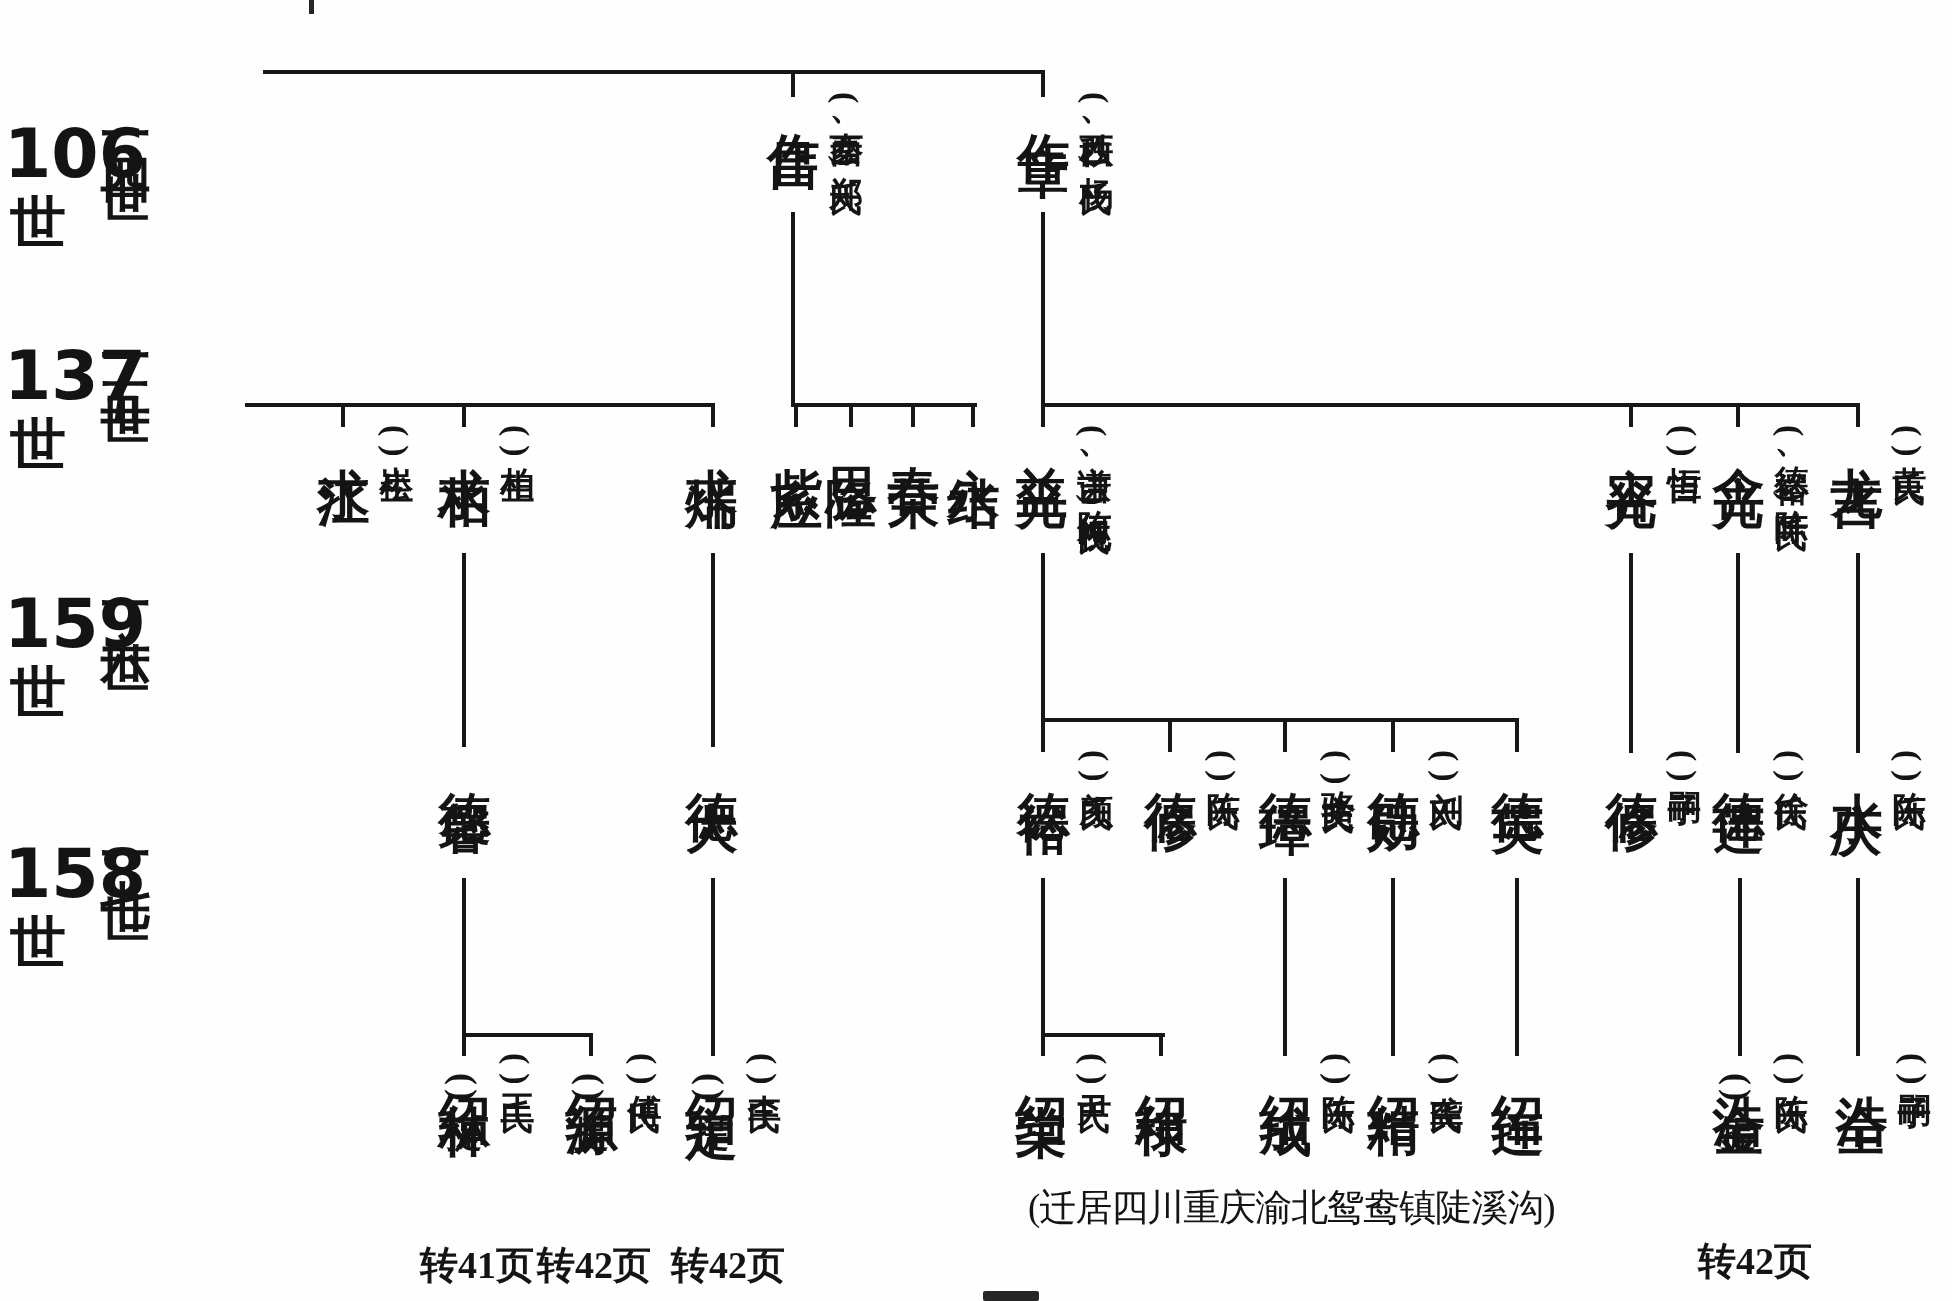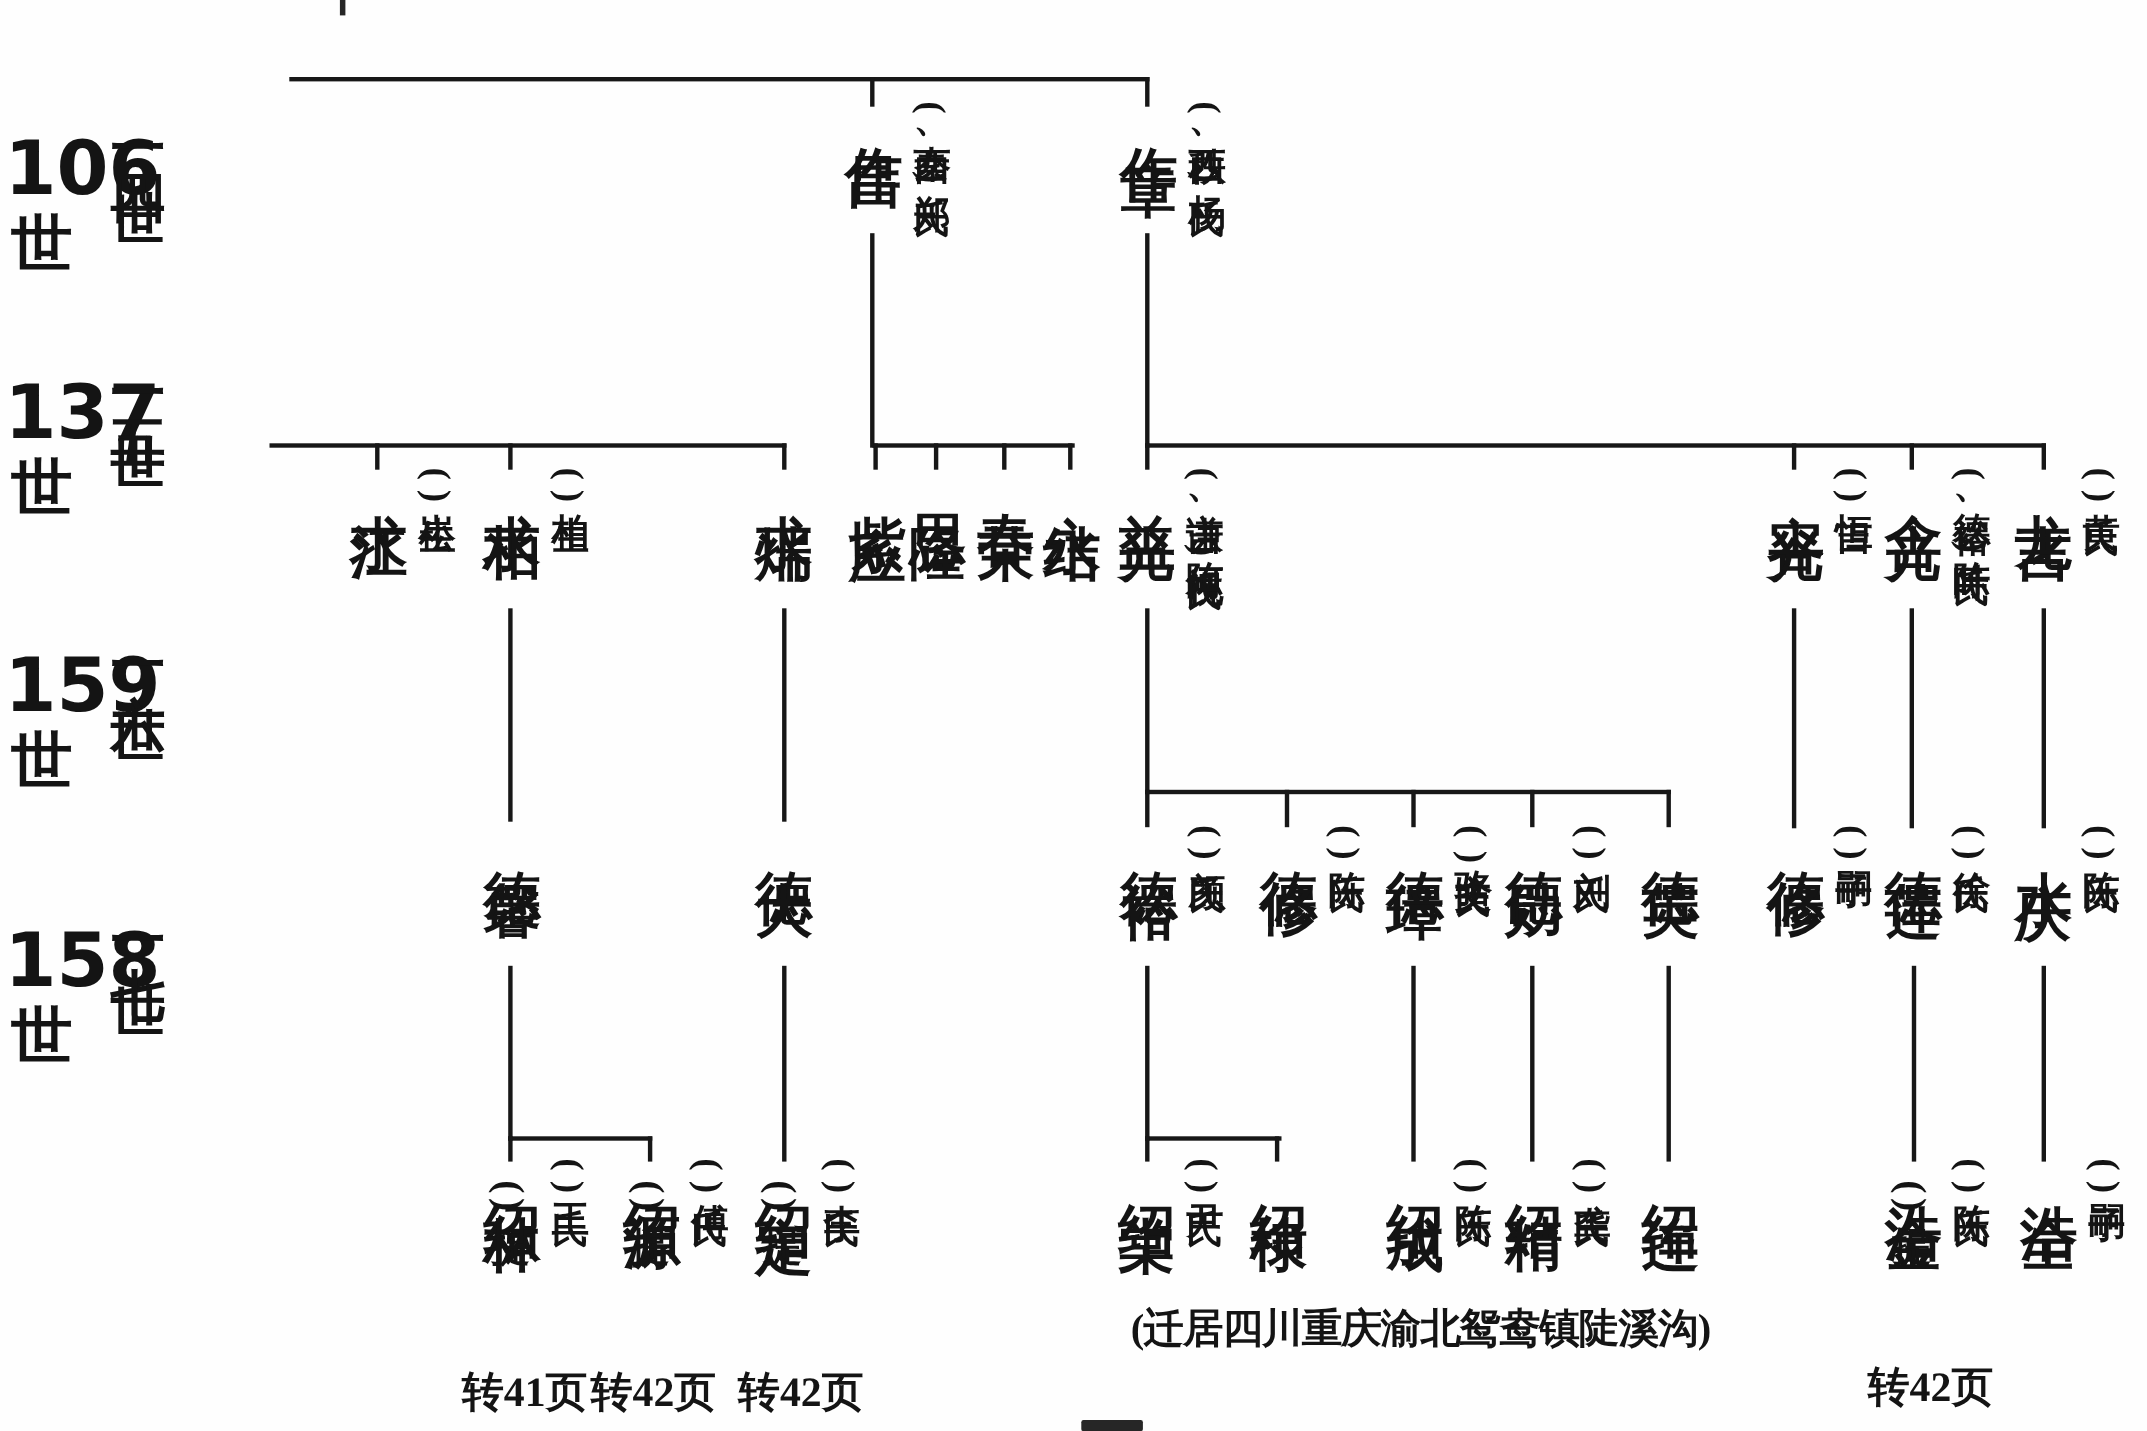--- a/index.html
+++ b/index.html
@@ -14,21 +14,21 @@
   .col-nm{display:block;font-size:52px;font-weight:700;letter-spacing:10px;width:56px}
   .col-nm .tag{font-size:36px;font-weight:700;letter-spacing:2px;margin-block-start:8px}
   .col-ann{display:block;font-size:34px;font-weight:700;letter-spacing:3px;width:44px;margin-left:4px;padding-block-start:2px}
   
   .glabel{position:absolute;left:4px;width:180px}
   .gnum{font-family:"DejaVu Sans","Liberation Sans",sans-serif;font-weight:700;font-size:68px;line-height:1.05}
   .gshi{font-size:56px;font-weight:700;margin-left:6px;margin-top:6px;line-height:1}
   .grank{position:absolute;left:97px;top:-10px;writing-mode:vertical-lr;text-orientation:mixed;
          font-size:50px;font-weight:700;letter-spacing:12px;line-height:1}
   
-  .mig{position:absolute;font-size:37px;font-weight:700;white-space:nowrap;letter-spacing:-1px}
+  .mig{position:absolute;font-size:37px;font-weight:400;white-space:nowrap;letter-spacing:-1px}
   .pref{position:absolute;font-size:38px;font-weight:600;white-space:nowrap}
   .art{position:absolute;background:#262626}
 </style>
 </head>
 <body>
 
 <div class="stage">
 
   <div class="art" style="left:309px;top:0;width:5px;height:14px"></div>
   <div class="art" style="left:983px;top:1291px;width:56px;height:10px;border-radius:2px"></div>

